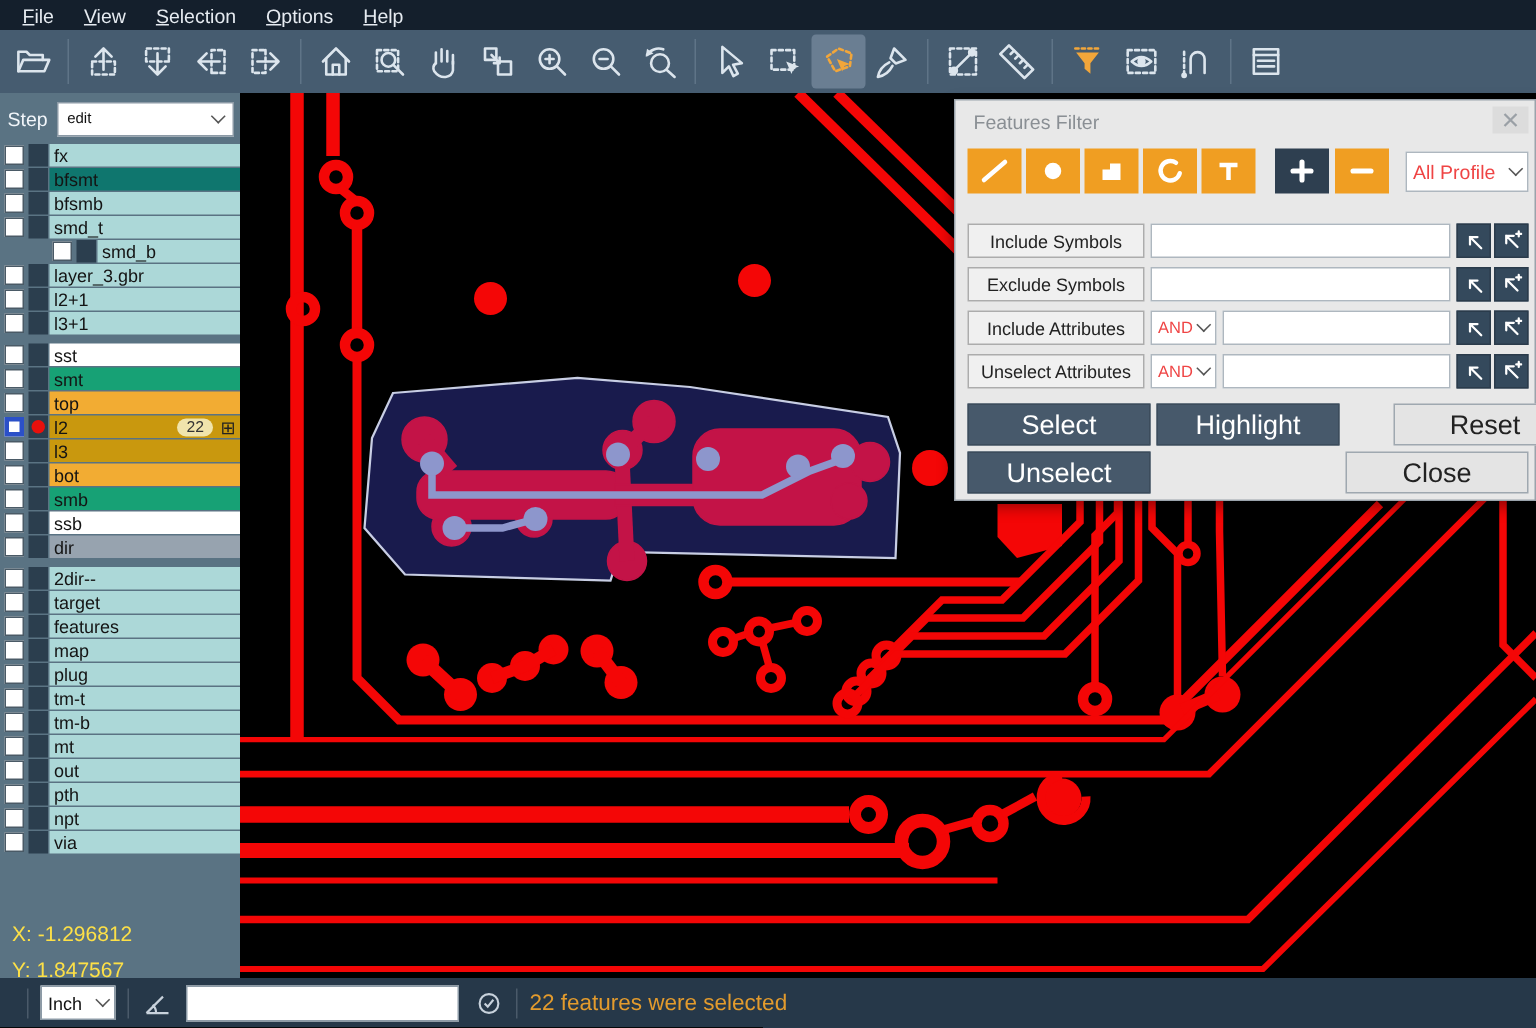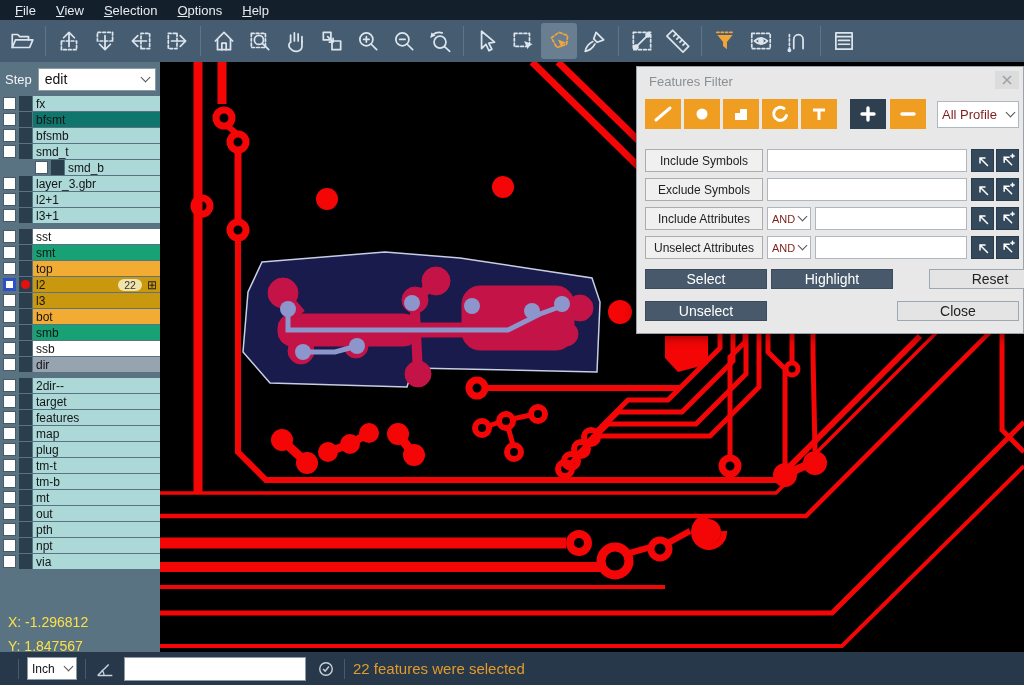--- a/index.html
+++ b/index.html
@@ -16,21 +16,21 @@
   .tsep{width:1px;height:30px;background:#5F7487;margin:0 5px;}
   .ticon{width:36px;height:36px;display:flex;align-items:center;justify-content:center;border-radius:3px;}
   .ticon svg{stroke:#DCE5ED;fill:none;stroke-width:1.6;stroke-linecap:round;stroke-linejoin:round;}
   .ticon.active{background:#6A7E92;}
   .ticon.active svg{stroke:#F2A63A;}
 
   
   #sidebar{position:absolute;left:0;top:62px;width:160px;height:590px;background:#5A7383;}
   #step-row{position:absolute;left:0;top:4px;width:160px;height:26px;display:flex;align-items:center;}
   #step-label{color:#F2F6FA;font-size:13px;margin-left:5px;}
-  #step-select{margin-left:6px;width:118px;height:23px;background:#FFF;border:1px solid #8C9AA6;display:flex;align-items:center;justify-content:space-between;padding:0 6px;font-size:14px;color:#111;}
+  #step-select{margin-left:6px;width:118px;height:23px;background:#FFF;border:1px solid #8C9AA6;display:flex;align-items:center;justify-content:space-between;padding:0 6px;font-size:10px;color:#111;}
   .chev{width:7px;height:7px;border-right:1.6px solid #555;border-bottom:1.6px solid #555;transform:rotate(45deg);margin-top:-4px;}
   #layerlist{position:absolute;left:0;top:0;width:160px;height:590px;}
   .lrow{position:absolute;left:0;width:160px;height:15px;display:flex;align-items:center;}
   .lcb{width:13px;height:13px;background:#FFF;border:1px solid #4A5A66;margin-left:3px;flex:0 0 auto;}
   .lcb.checked{border:3px solid #2B50C8;}
   .lstrip{width:13px;height:15px;background:#2B3E4E;margin-left:3px;flex:0 0 auto;display:flex;align-items:center;justify-content:center;}
   .ldot{width:9px;height:9px;border-radius:50%;background:#E8100C;}
   .lname{flex:1;height:15px;margin-left:1px;font-size:12px;color:#141414;padding:0 3px;display:flex;align-items:center;white-space:nowrap;overflow:hidden;}
   .lbadge{margin-left:auto;background:#F0E4AC;border-radius:7px;font-size:10.5px;padding:0 6px;color:#333;}
   .lgrid{font-size:12px;margin-left:5px;color:#222;}
@@ -41,24 +41,24 @@
 
   
   #dialog{position:absolute;left:636px;top:66px;width:388px;height:268px;background:#E8E8E8;border:1px solid #9AA3AB;box-shadow:0 3px 10px rgba(0,0,0,.45);}
   #dlg-title{position:absolute;left:12px;top:7px;font-size:13px;color:#8A8F94;}
   #dlg-close{position:absolute;right:4px;top:4px;width:24px;height:18px;background:#DCDCDC;display:flex;align-items:center;justify-content:center;}
   .obtn{position:absolute;width:36px;height:30px;background:#F09E22;display:flex;align-items:center;justify-content:center;}
   .obtn svg{stroke:#FFF;fill:none;stroke-width:3;stroke-linecap:round;}
   .dkbtn{background:#2E3F50;}
   .lblbtn{position:absolute;height:23px;background:#F0F0F0;border:1px solid #ACACAC;font-size:12px;color:#222;display:flex;align-items:center;justify-content:center;width:118px;left:8px;}
   .dinput{position:absolute;height:23px;background:#FFF;border:1px solid #AEB7BF;}
-  .andsel{position:absolute;height:23px;width:44px;background:#FFF;border:1px solid #AEB7BF;font-size:11px;color:#7f1d1d;display:flex;align-items:center;justify-content:space-between;padding:0 4px;}
+  .andsel{position:absolute;height:23px;width:44px;background:#FFF;border:1px solid #AEB7BF;font-size:11px;color:#ef4444;display:flex;align-items:center;justify-content:space-between;padding:0 4px;}
   .arrbtn{position:absolute;width:23px;height:23px;background:#34495C;border:1px solid #2A3B4B;display:flex;align-items:center;justify-content:center;}
   .arrbtn svg{stroke:#FFF;fill:none;stroke-width:1.8;stroke-linecap:round;}
-  .bigbtn{position:absolute;width:122px;height:20px;font-size:14px;display:flex;align-items:center;justify-content:center;}
+  .bigbtn{position:absolute;width:122px;height:28px;font-size:18px;display:flex;align-items:center;justify-content:center;}
   .bigbtn.dark{background:#47596B;color:#FFF;border:1px solid #3C4C5C;}
   .bigbtn.light{background:#E4E4E4;color:#222;border:1px solid #9FA8B0;}
 
   
   #statusbar{position:absolute;left:0;top:652px;width:1024px;height:33px;background:#263849;display:flex;align-items:center;}
   .ssep{width:1px;height:20px;background:#4A5A6A;margin:0 8px;}
   #unit-select{width:50px;height:23px;background:#FFF;border:1px solid #8C9AA6;display:flex;align-items:center;justify-content:space-between;padding:0 4px;font-size:12px;color:#111;}
   #cmd-input{width:182px;height:24px;background:#FFF;border:1px solid #8C9AA6;margin-left:8px;}
   #status-msg{color:#E39B2D;font-size:15px;}
 </style>

